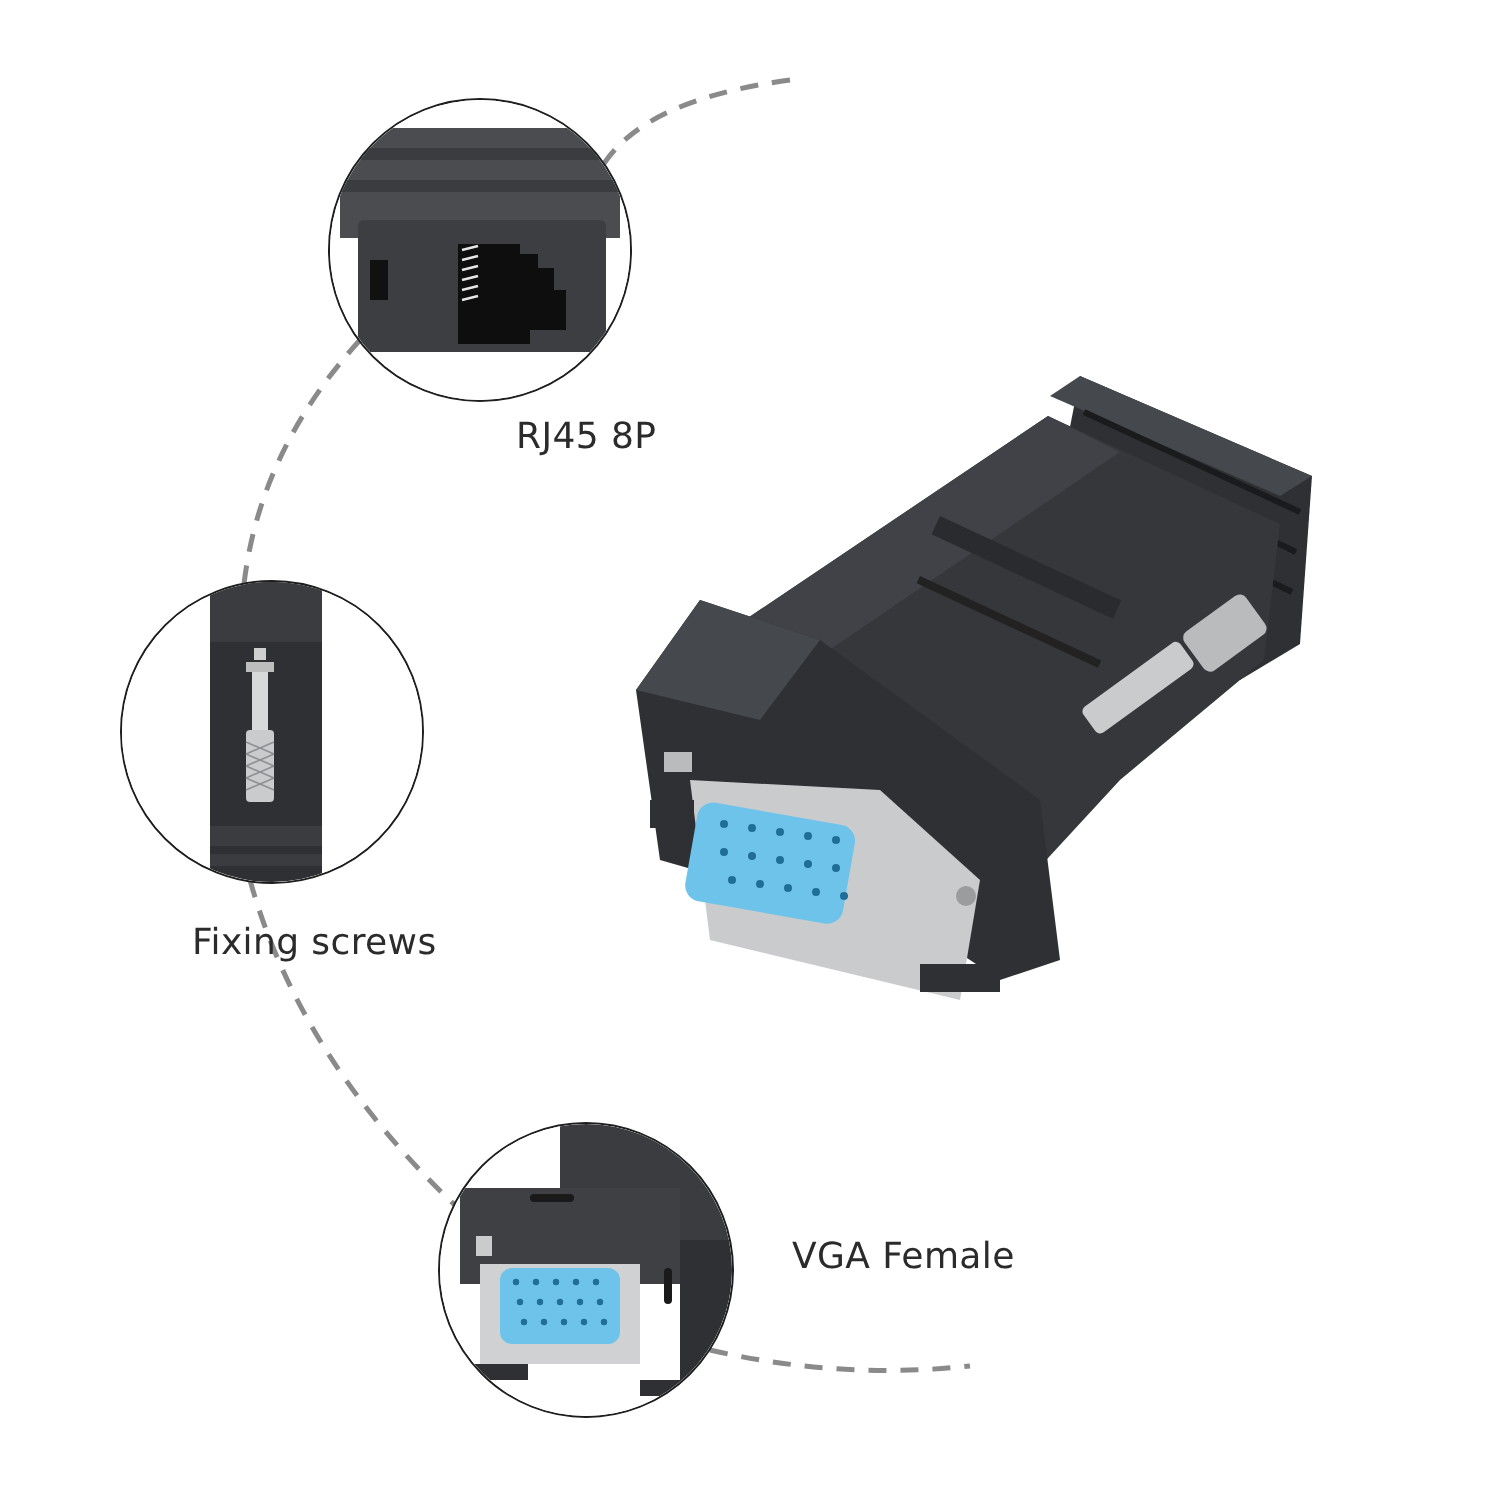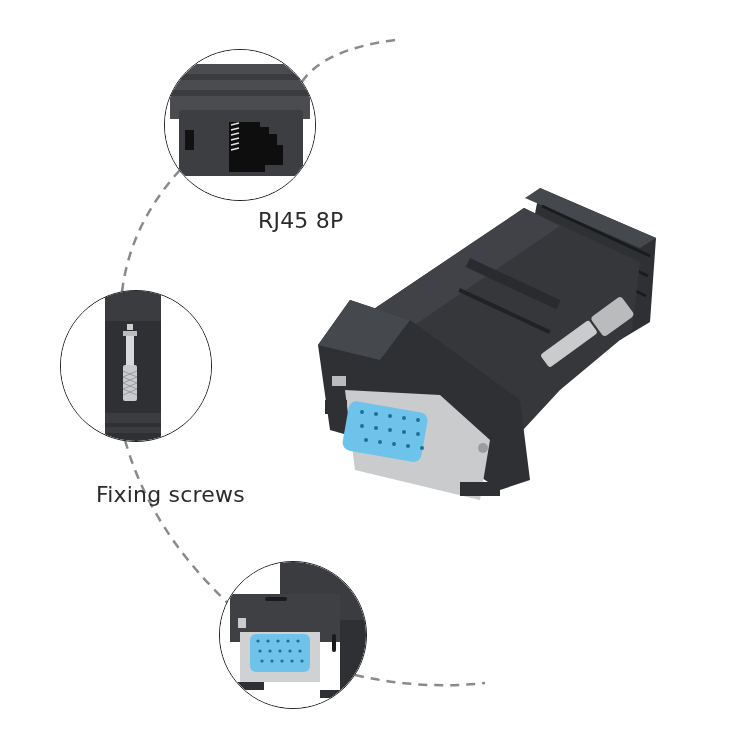--- a/index.html
+++ b/index.html
@@ -1,20 +1,20 @@
 <!DOCTYPE html>
 <html><head>
   <meta charset="utf-8">
   <style>
     html, body { margin: 0; padding: 0; background: #ffffff; }
     body { width: 750px; height: 750px; position: relative; overflow: hidden; font-family: "DejaVu Sans", "Liberation Sans", sans-serif; }
     .layer { position: absolute; left: 0; top: 0; width: 750px; height: 750px; }
-    .label { position: absolute; color: #2b2b2b; font-size: 22px; letter-spacing: 0.2px; line-height: 1.2; white-space: nowrap; }
+    .label { position: absolute; color: #2b2b2b; font-size: 18px; letter-spacing: 0.2px; line-height: 1.2; white-space: nowrap; }
     .label.rj45 { left: 258px; top: 208px; }
-    .label.screws { left: 96px; top: 461px; margin-top: 21px; }
+    .label.screws { left: 96px; top: 461px; }
     .label.db15 { left: 396px; top: 618px; }
     .callout { position: absolute; border-radius: 50%; border: 1.5px solid #1e1e1e; overflow: hidden; background: #fff; }
   </style>
 </head>
 <body>
 
 <svg class="layer" viewBox="0 0 750 750">
   <path d="M395 40 Q 320 50 300 85" fill="none" stroke="#8a8a8a" stroke-width="2.5" stroke-dasharray="9 7"></path>
   <path d="M180 170 Q 130 225 122 292" fill="none" stroke="#8a8a8a" stroke-width="2.5" stroke-dasharray="9 7"></path>
   <path d="M125 440 Q 150 530 230 605" fill="none" stroke="#8a8a8a" stroke-width="2.5" stroke-dasharray="9 7"></path>
@@ -93,20 +93,21 @@
         <circle cx="62" cy="99" r="1.6"></circle>
         <circle cx="72" cy="99" r="1.6"></circle>
         <circle cx="82" cy="99" r="1.6"></circle>
     </g>
     <rect x="18" y="56" width="8" height="10" fill="#c9cbcd"></rect>
     <rect x="14" y="120" width="30" height="8" fill="#2e3033"></rect>
     <rect x="100" y="128" width="26" height="8" fill="#2e3033"></rect>
   </svg>
 </div>
 <div class="label db15">
+  <div>VGA Female</div>
 </div>
 
 <svg class="layer" viewBox="0 0 750 750">
 
   <polygon points="540,188 656,238 650,322 620,340 520,290" fill="#2e3033"></polygon>
   <polygon points="540,188 656,238 640,248 525,198" fill="#45484c"></polygon>
   <g stroke="#1a1b1d" stroke-width="3">
     <line x1="542" y1="206" x2="650" y2="256"></line>
     <line x1="540" y1="224" x2="648" y2="276"></line>
     <line x1="538" y1="244" x2="646" y2="296"></line>

